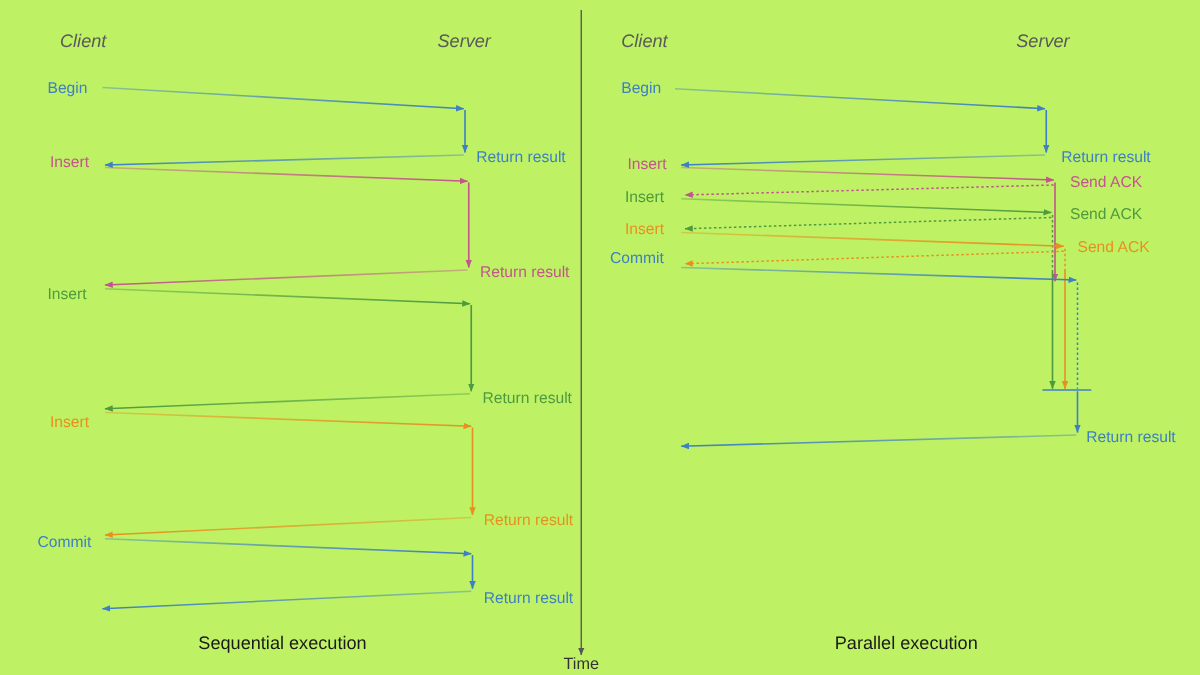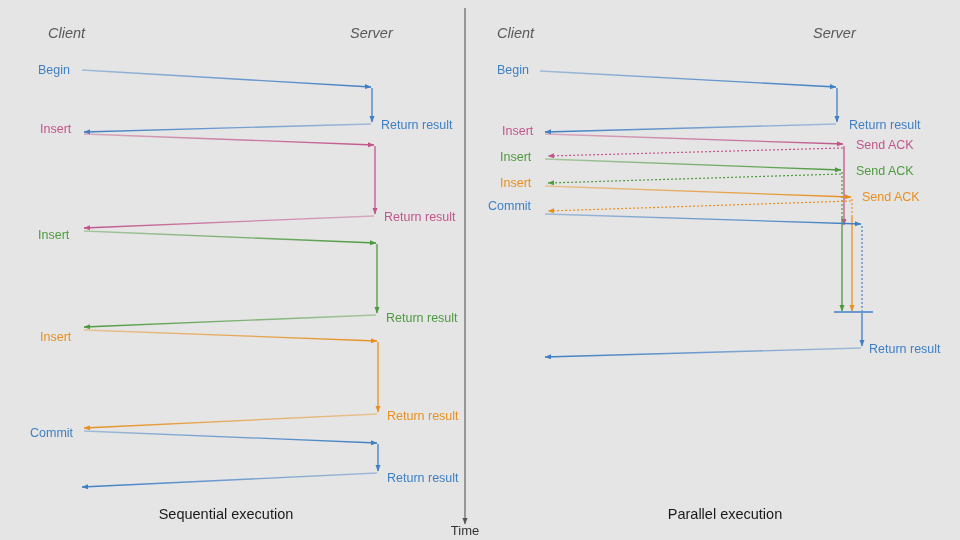--- a/index.html
+++ b/index.html
@@ -11,21 +11,21 @@
   body {
     width: 960px;
     height: 540px;
     overflow: hidden;
     font-family: "Liberation Sans", sans-serif;
   }
   #diagram-root {
     position: relative;
     width: 960px;
     height: 540px;
-    background: #e5e5e5;
+    background: #bef264;
   }
   svg#seq-svg {
     display: block;
     width: 960px;
     height: 540px;
   }
   text {
     font-family: "Liberation Sans", sans-serif;
     dominant-baseline: middle;
   }

